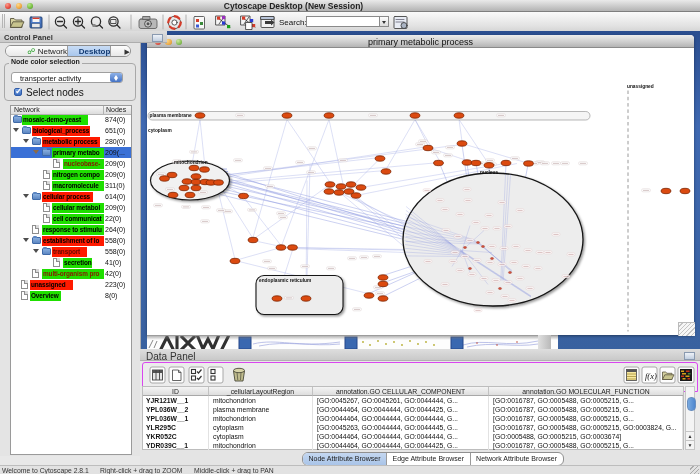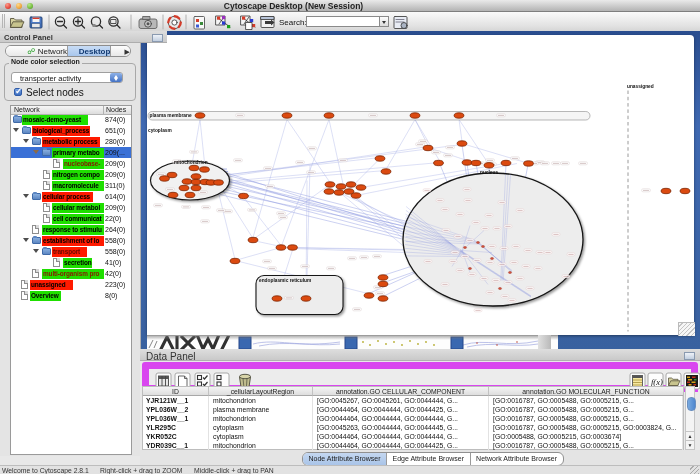--- a/index.html
+++ b/index.html
@@ -81,21 +81,21 @@
   #sliver .shade{position:absolute;left:0;top:0;width:100%;height:4px;
     background:linear-gradient(rgba(120,120,120,.55),rgba(120,120,120,0));}
   #sliveredge{position:absolute;left:398px;top:304px;width:13px;height:14px;background:linear-gradient(90deg,#e0e0e0,#b9b9b9);}
   #grip{position:absolute;left:531px;top:287px;width:16px;height:13px;}
   
   #datapanel{left:140px;top:349px;width:560px;height:116px;background:#e9e9e9;}
   #dphead{position:absolute;left:0;top:0;width:560px;height:12px;
     background:linear-gradient(#dedede,#c9c9c9);border-bottom:1px solid #b0b0b0;box-sizing:border-box;}
   #dphead span{position:absolute;left:6px;top:2px;font-size:10px;color:#333;}
   #dptools{position:absolute;left:2px;top:13px;width:556px;height:30px;background:#ececec;
-    border:7px solid #d946ef;border-radius:3px 3px 0 0;box-sizing:border-box;}
+    border:1px solid #d946ef;border-radius:3px 3px 0 0;box-sizing:border-box;}
   
   #dtable{position:absolute;left:2px;top:37px;width:542px;height:64px;background:#fff;
     border:1px solid #bdbdbd;box-sizing:border-box;font-size:6.8px;}
   .th{position:absolute;top:0;height:9px;background:linear-gradient(#f4f4f4,#dedede);
     border-right:1px solid #c2c2c2;border-bottom:1px solid #a8a8a8;box-sizing:border-box;
     text-align:center;color:#222;line-height:9px;}
   .td{position:absolute;height:9px;line-height:9px;white-space:nowrap;overflow:hidden;
     border-right:1px solid #e2e2e2;box-sizing:border-box;color:#111;}
   
   #dpscroll{position:absolute;left:545px;top:37px;width:10px;height:64px;background:#f4f4f4;
@@ -189,20 +189,26 @@
    </svg>
    <span style="position:absolute;left:279px;top:5.5px;font-size:8px;color:#111;">Search:</span>
    <div style="position:absolute;left:306px;top:4px;width:74px;height:11px;background:#fff;border:1px solid #8a8a8a;box-sizing:border-box;"></div>
    <div style="position:absolute;left:379px;top:4px;width:10px;height:11px;background:linear-gradient(#fdfdfd,#dcdcdc);border:1px solid #8a8a8a;box-sizing:border-box;">
      <div style="position:absolute;left:2px;top:4px;border-left:2.5px solid transparent;border-right:2.5px solid transparent;border-top:3.5px solid #333;"></div>
    </div>
  </div>
 
  <div class="abs" id="mdi">
    <div id="netwin">
+     <div id="nettitle">
+       <div class="wlight" style="left:7.5px;background:radial-gradient(circle at 35% 30%,#f5978a,#d44f40 70%,#8f2a1e);"></div>
+       <div class="wlight" style="left:18px;background:radial-gradient(circle at 35% 30%,#fcd688,#e8a33d 70%,#9c6a14);"></div>
+       <div class="wlight" style="left:28.5px;background:radial-gradient(circle at 35% 30%,#cfe9a0,#7ab648 70%,#42751c);"></div>
+       <span>primary metabolic process</span>
+     </div>
      <div id="canvas"><svg id="cansvg" width="547" height="287" viewBox="0 0 547 287" xmlns="http://www.w3.org/2000/svg">
 <defs>
             <filter id="sh" x="-20%" y="-20%" width="150%" height="150%">
               <feDropShadow dx="1.5" dy="1.5" stdDeviation="1" flood-color="#000" flood-opacity="0.4"></feDropShadow>
             </filter>
           </defs>
 <g id="edges">
 <line x1="72" y1="121.5" x2="307.0" y2="197.0" stroke="#8490de" stroke-width="0.75" opacity="0.55"></line>
 <line x1="73" y1="124.5" x2="326.2" y2="189.5" stroke="#8490de" stroke-width="0.75" opacity="0.55"></line>
 <line x1="74" y1="127.5" x2="309.4" y2="199.0" stroke="#8490de" stroke-width="0.75" opacity="0.55"></line>

